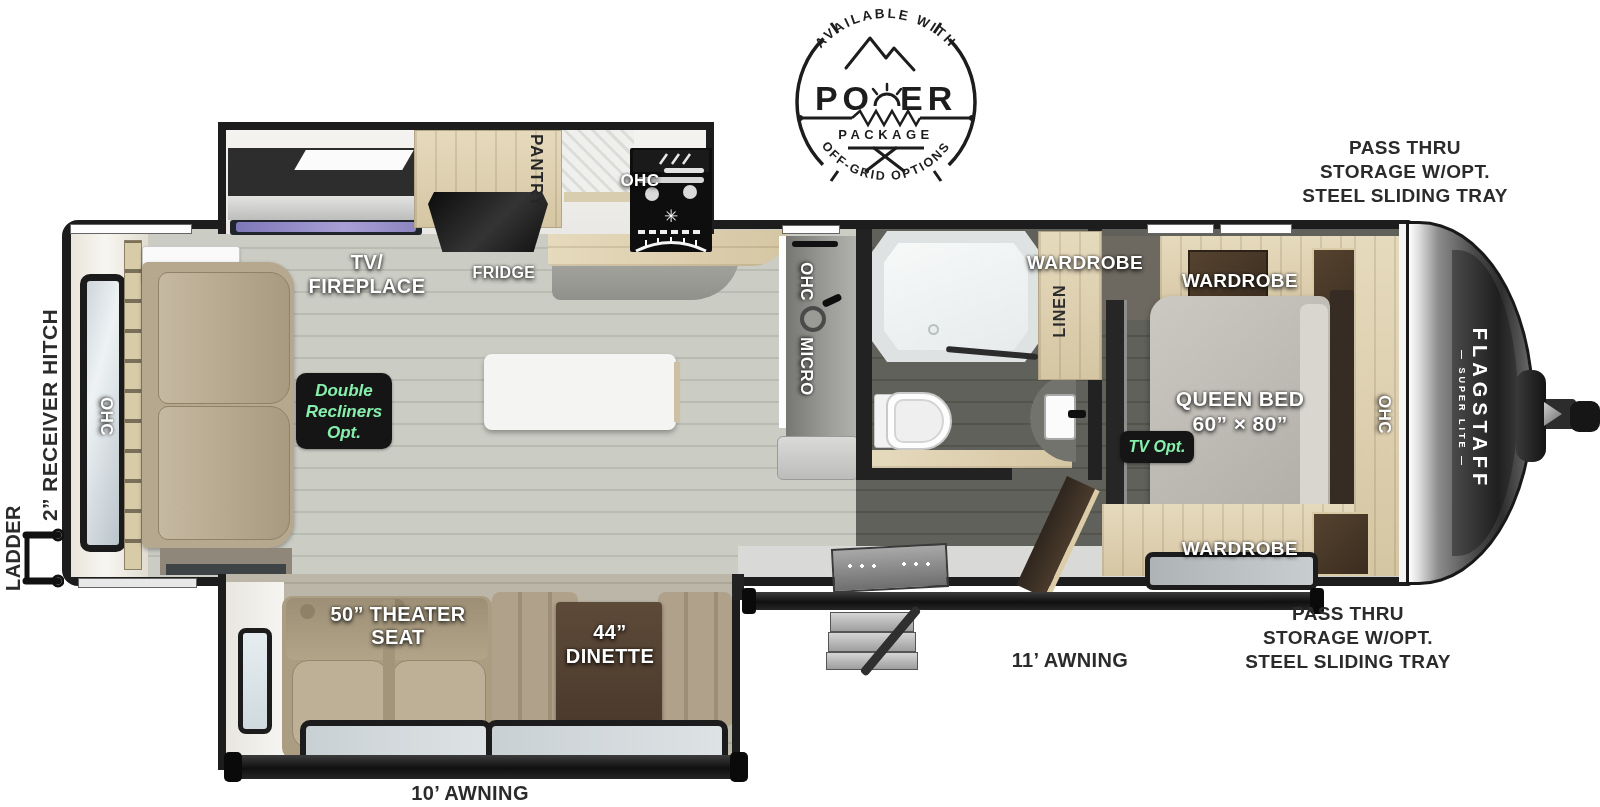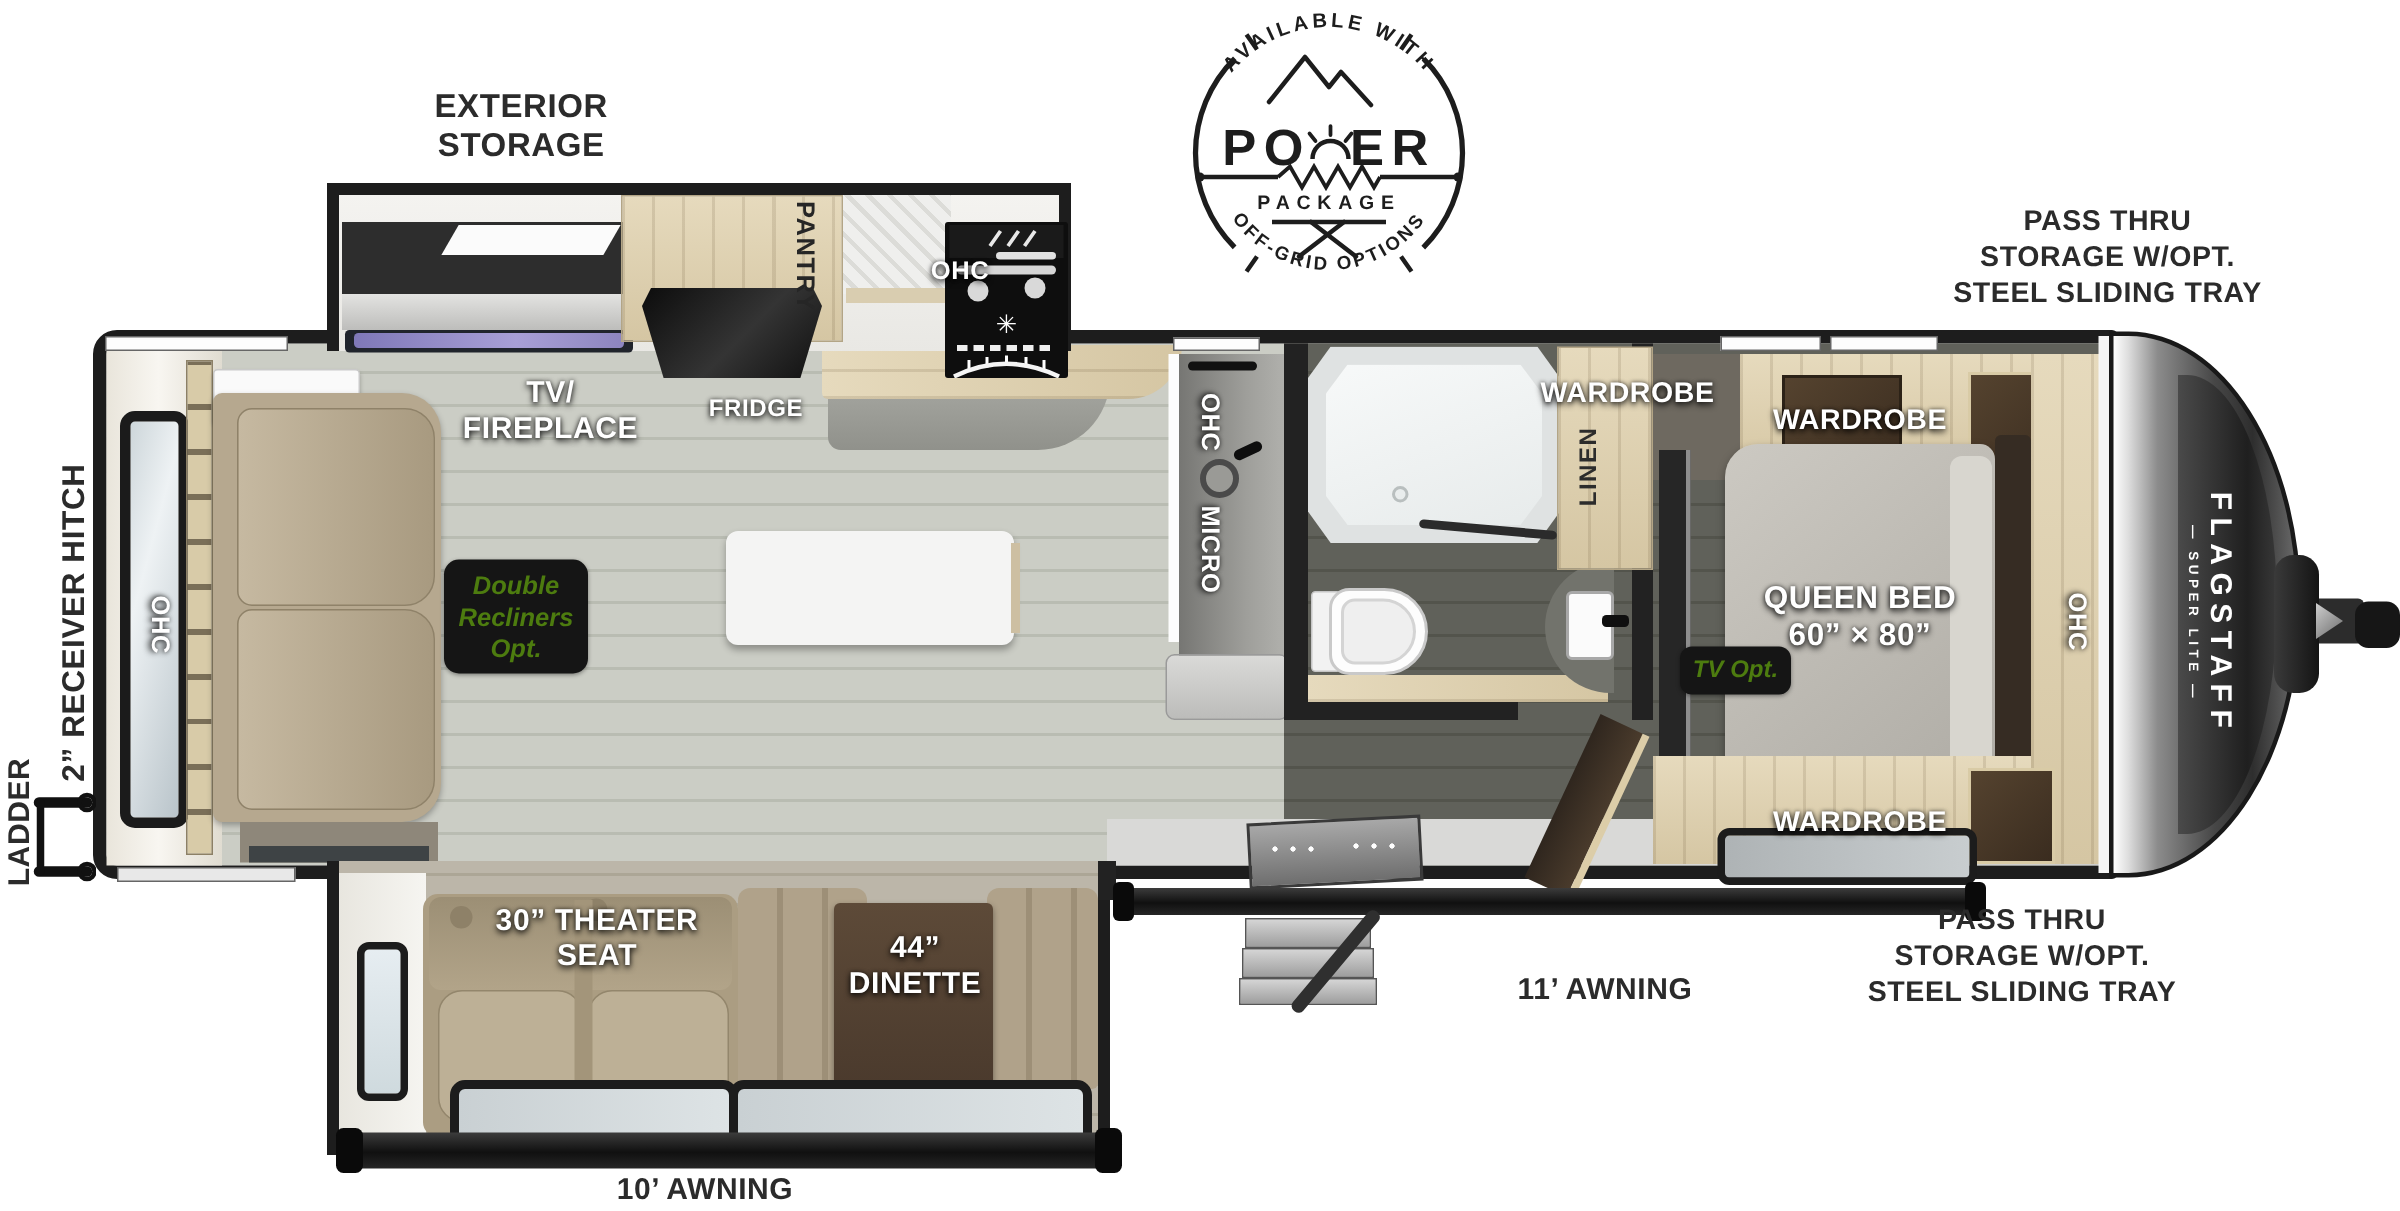--- a/index.html
+++ b/index.html
@@ -2,21 +2,21 @@
 <html><head>
 <meta charset="utf-8">
 <style>
   html,body{margin:0;padding:0;background:#fff;}
   #plan{position:relative;width:1600px;height:807px;background:#ffffff;font-family:"Liberation Sans",sans-serif;overflow:hidden;}
   .abs{position:absolute;}
   .wall{position:absolute;background:#222;}
   .dlbl{position:absolute;color:#2b2b2b;font-weight:800;text-align:center;white-space:pre-line;line-height:1.25;letter-spacing:.4px;z-index:30;}
   .wlbl{position:absolute;color:#fff;font-weight:800;text-align:center;white-space:pre-line;line-height:1.18;letter-spacing:.4px;
         text-shadow:0 2px 4px rgba(0,0,0,.85),0 0 3px rgba(0,0,0,.6);z-index:25;}
-  .badge{position:absolute;background:#151515;color:#4d7c0f;font-style:italic;font-weight:700;display:flex;align-items:center;justify-content:center;
+  .badge{position:absolute;background:#151515;color:#86efac;font-style:italic;font-weight:700;display:flex;align-items:center;justify-content:center;
          text-align:center;white-space:pre-line;border-radius:10px;line-height:1.25;z-index:26;box-shadow:0 1px 3px rgba(0,0,0,.4);}
   .vtext{writing-mode:vertical-rl;}
   .rot{transform:rotate(-90deg);}
   .floorL{background:repeating-linear-gradient(0deg,#cbcdc5 0 20px,#b9bcb2 20px 22px);}
   .floorD{background:repeating-linear-gradient(0deg,#60615a 0 20px,#53544c 20px 22px);}
   .woodv{background:repeating-linear-gradient(90deg,rgba(90,70,40,.14) 0 2px,transparent 2px 20px),linear-gradient(180deg,#e6dabd,#d5c6a3);}
   .woodh{background:repeating-linear-gradient(0deg,rgba(90,70,40,.14) 0 2px,transparent 2px 18px),linear-gradient(90deg,#e6dabd,#d5c6a3);}
   .darkwood{background:linear-gradient(135deg,#55432f,#3a2c1f);}
   .win{position:absolute;background:linear-gradient(115deg,#dde6ea,#b9c6cc 60%,#cfdade);border:5px solid #1c1c1c;border-radius:8px;z-index:9;}
   svg text{font-family:"Liberation Sans",sans-serif;}
@@ -143,21 +143,21 @@
               background:repeating-linear-gradient(0deg,#bcb6a9 0 18px,#abails 18px 20px);background:repeating-linear-gradient(0deg,#bcb6a9 0 18px,#aca696 18px 20px);z-index:5;"></div>
   <div class="abs" style="left:226px;top:582px;width:58px;height:180px;background:linear-gradient(90deg,#e8e6df,#f6f5f1);z-index:6;"></div>
   <div class="win" style="left:238px;top:628px;width:24px;height:96px;background:linear-gradient(180deg,#e6edf1,#cfdade);z-index:7;"></div>
   <div class="abs" style="left:282px;top:596px;width:210px;height:162px;background:#ab9d82;border-radius:10px;z-index:6;"></div>
   <div class="abs" style="left:286px;top:598px;width:202px;height:62px;background:linear-gradient(0deg,#b2a489,#9c8f75);border-radius:8px;z-index:6;"></div>
   <div class="abs" style="left:300px;top:604px;width:15px;height:15px;background:#8e8168;border-radius:50%;z-index:7;"></div>
   <div class="abs" style="left:390px;top:599px;width:15px;height:15px;background:#8e8168;border-radius:50%;z-index:7;"></div>
   <div class="abs" style="left:292px;top:660px;width:96px;height:88px;background:#bdb096;border:1px solid #93866c;border-radius:16px;box-sizing:border-box;z-index:6;"></div>
   <div class="abs" style="left:392px;top:660px;width:94px;height:88px;background:#bdb096;border:1px solid #93866c;border-radius:16px;box-sizing:border-box;z-index:6;"></div>
   <div class="abs" style="left:383px;top:600px;width:12px;height:148px;background:#a3957a;z-index:7;"></div>
-  <div class="abs wlbl" style="left:312px;top:603px;width:172px;font-size:20px;line-height:23px;z-index:25;">30” THEATER
+  <div class="abs wlbl" style="left:312px;top:603px;width:172px;font-size:20px;line-height:23px;z-index:25;">50” THEATER
 SEAT</div>
   <div class="abs" style="left:492px;top:592px;width:86px;height:134px;background:repeating-linear-gradient(90deg,#b0a28a 0 26px,#9d8f77 26px 30px);border-radius:8px 8px 4px 4px;z-index:6;"></div>
   <div class="abs" style="left:658px;top:592px;width:74px;height:134px;background:repeating-linear-gradient(90deg,#b0a28a 0 26px,#9d8f77 26px 30px);border-radius:8px 8px 4px 4px;z-index:6;"></div>
   <div class="abs" style="left:556px;top:602px;width:106px;height:154px;background:linear-gradient(180deg,#5d4a38,#46362a);border-radius:4px;box-shadow:0 2px 4px rgba(0,0,0,.4);z-index:7;"></div>
   <div class="abs wlbl" style="left:558px;top:620px;width:104px;font-size:20px;line-height:24px;z-index:25;">44”
 DINETTE</div>
   <div class="win" style="left:300px;top:720px;width:180px;height:36px;border-width:6px;border-radius:10px;background:linear-gradient(90deg,#c9d0d3,#dde3e5);z-index:8;"></div>
   <div class="win" style="left:486px;top:720px;width:230px;height:38px;border-width:6px;border-radius:10px;background:linear-gradient(90deg,#c9d0d3,#dde3e5);z-index:8;"></div>
   <div class="wall" style="left:732px;top:574px;width:12px;height:26px;z-index:6;"></div>
 
@@ -224,22 +224,20 @@
     <path d="M 78,169 L 108,146 M 86,146 L 116,169" stroke="#1d1d1d" stroke-width="3" stroke-linecap="round"></path>
     <text font-size="12.5" letter-spacing="2" fill="#1d1d1d" font-weight="700">
       <textPath href="#arcBot" startOffset="50%" text-anchor="middle">OFF-GRID OPTIONS</textPath>
     </text>
   </svg>
 
   <div class="badge" style="left:296px;top:373px;width:96px;height:76px;font-size:17px;line-height:21px;border-radius:10px;">Double
 Recliners
 Opt.</div>
 
-  <div class="dlbl" style="left:240px;top:58px;width:215px;font-size:22px;line-height:26px;">EXTERIOR
-STORAGE</div>
   <div class="dlbl" style="left:1290px;top:136px;width:230px;font-size:19px;line-height:24px;">PASS THRU
 STORAGE W/OPT.
 STEEL SLIDING TRAY</div>
   <div class="dlbl" style="left:-65px;top:402px;width:230px;height:26px;font-size:21px;transform:rotate(-90deg);">2” RECEIVER HITCH</div>
   <div class="dlbl" style="left:-47px;top:536px;width:120px;height:24px;font-size:20px;transform:rotate(-90deg);">LADDER</div>
   <div class="dlbl" style="left:980px;top:616px;width:180px;font-size:20px;margin-top:32px;">11’ AWNING</div>
   <div class="dlbl" style="left:1233px;top:602px;width:230px;font-size:19px;line-height:24px;">PASS THRU
 STORAGE W/OPT.
 STEEL SLIDING TRAY</div>
   <div class="dlbl" style="left:378px;top:781px;width:184px;font-size:20px;">10’ AWNING</div>

